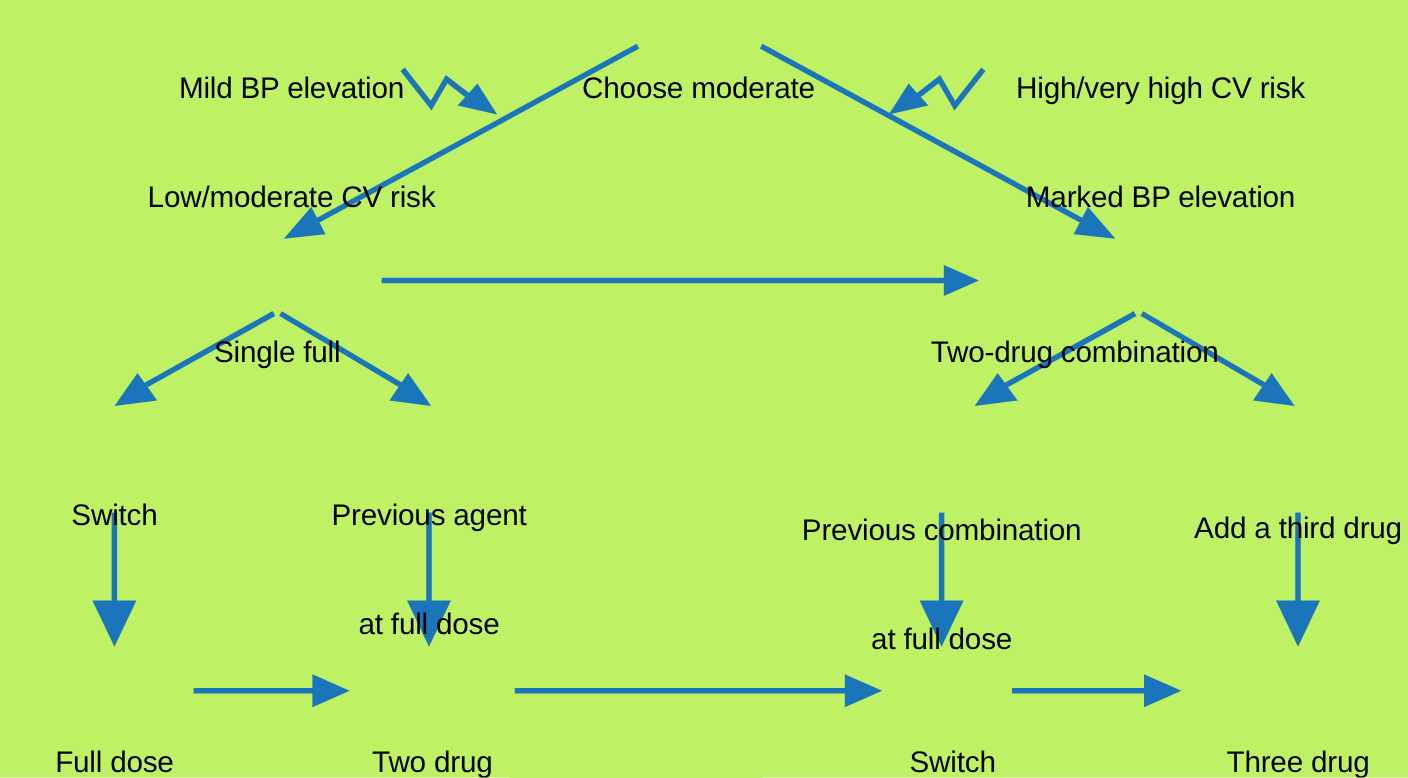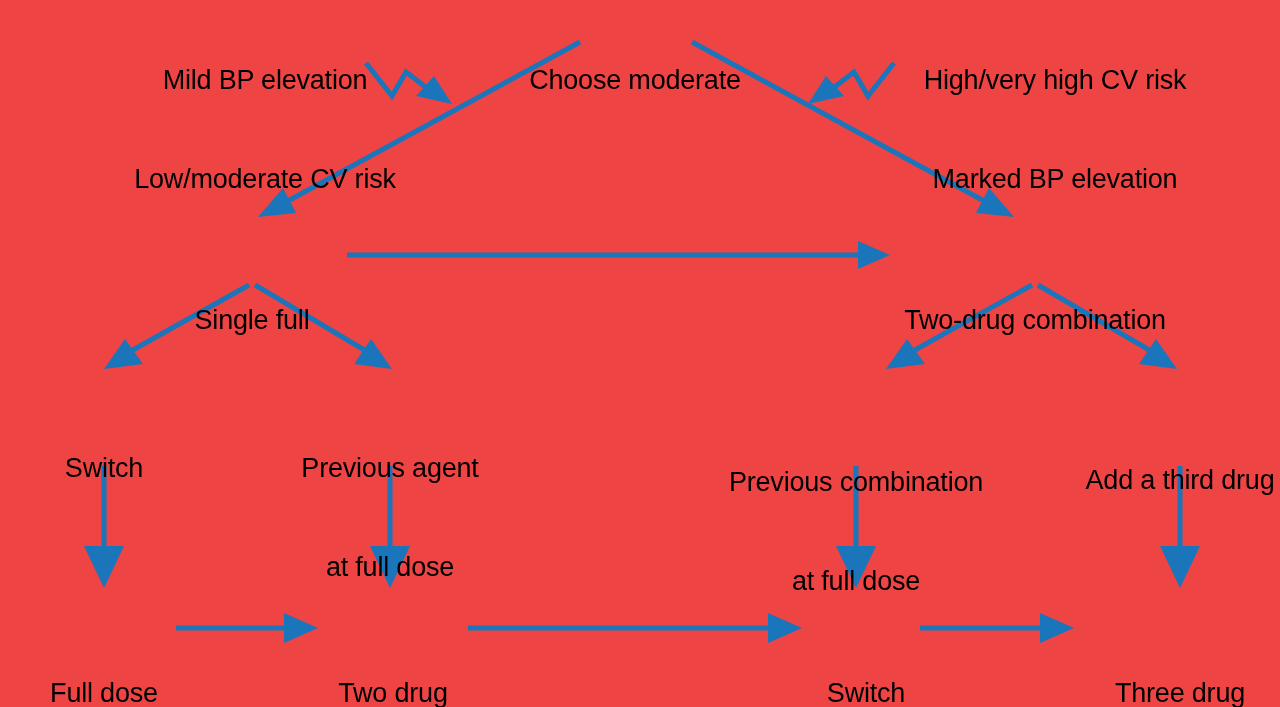--- a/index.html
+++ b/index.html
@@ -5,21 +5,21 @@
 <style>
   html, body {
     margin: 0;
     padding: 0;
     background: #ffffff;
   }
   #canvas {
     position: relative;
     width: 1280px;
     height: 707px;
-    background: #ef4444;
+    background: #bef264;
     overflow: hidden;
     font-family: "Liberation Sans", "DejaVu Sans", sans-serif;
   }
   #flow-svg {
     position: absolute;
     left: 0;
     top: 0;
     width: 1280px;
     height: 707px;
   }
@@ -135,21 +135,21 @@
 
   <div class="node-label two-line" style="left:1055px; top:-2px;">
     <div>High/very high CV risk</div>
     <div>Marked BP elevation</div>
   </div>
 
   <div class="node-label" style="left:252px; top:238px;">
     <div>Single full</div>
   </div>
 
-  <div class="node-label" style="left:1035px; top:238px;">
+  <div class="node-label" style="left:977px; top:238px;">
     <div>Two-drug combination</div>
   </div>
 
   <div class="node-label two-line" style="left:104px; top:386px;">
     <div>Switch</div>
   </div>
 
   <div class="node-label two-line" style="left:390px; top:386px;">
     <div>Previous agent</div>
     <div>at full dose</div>

